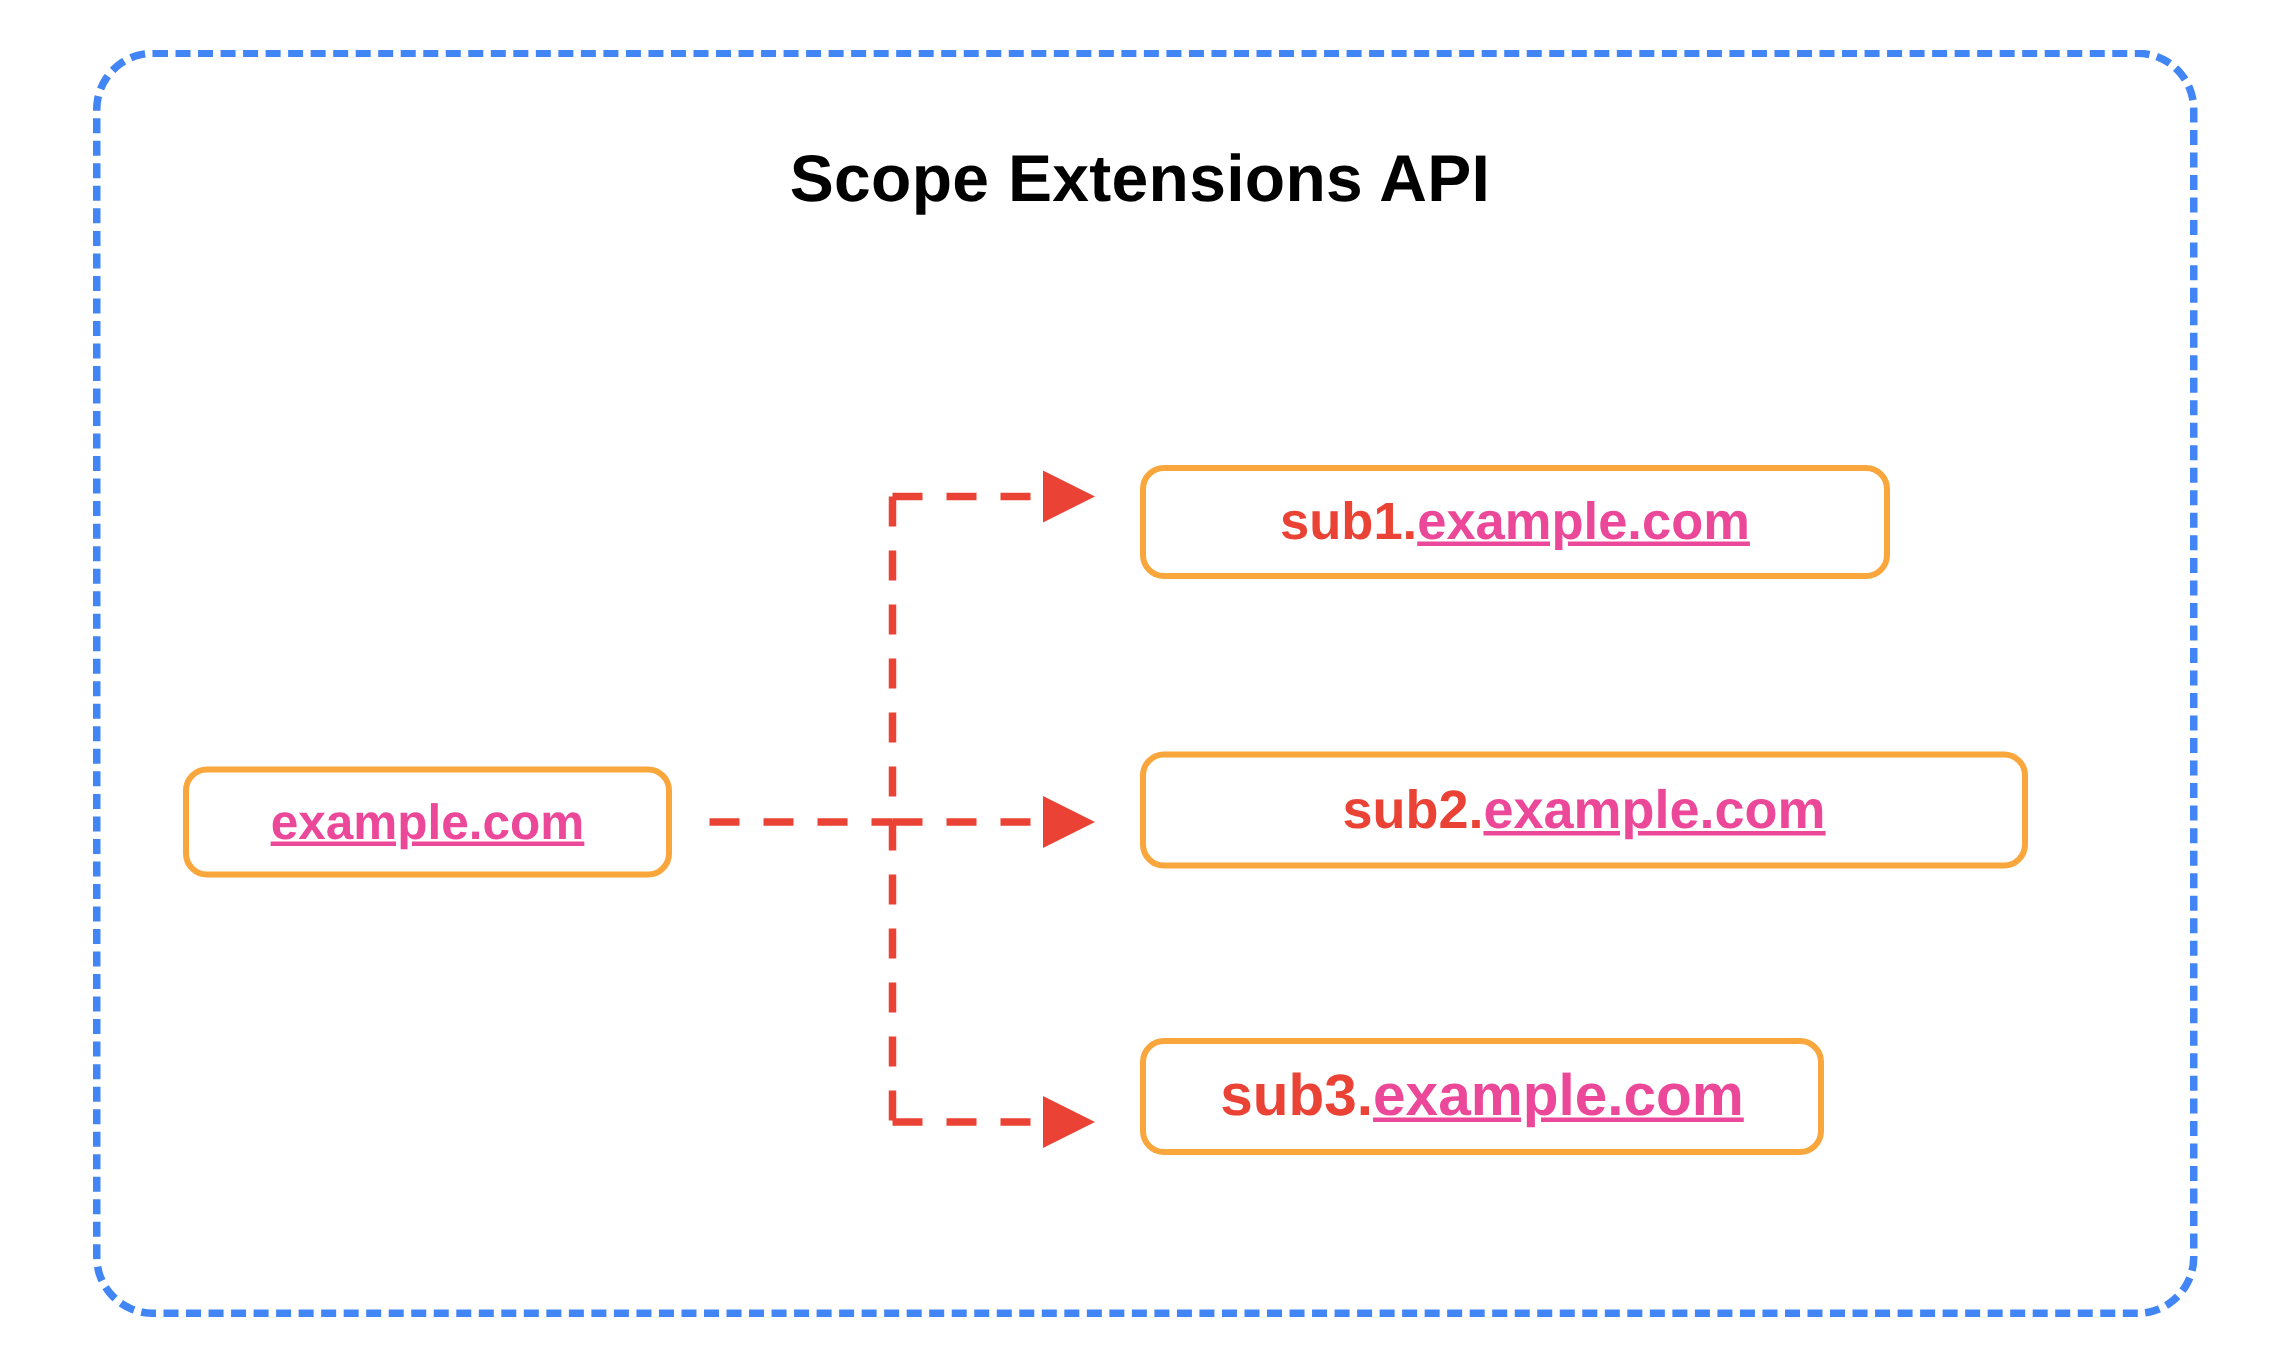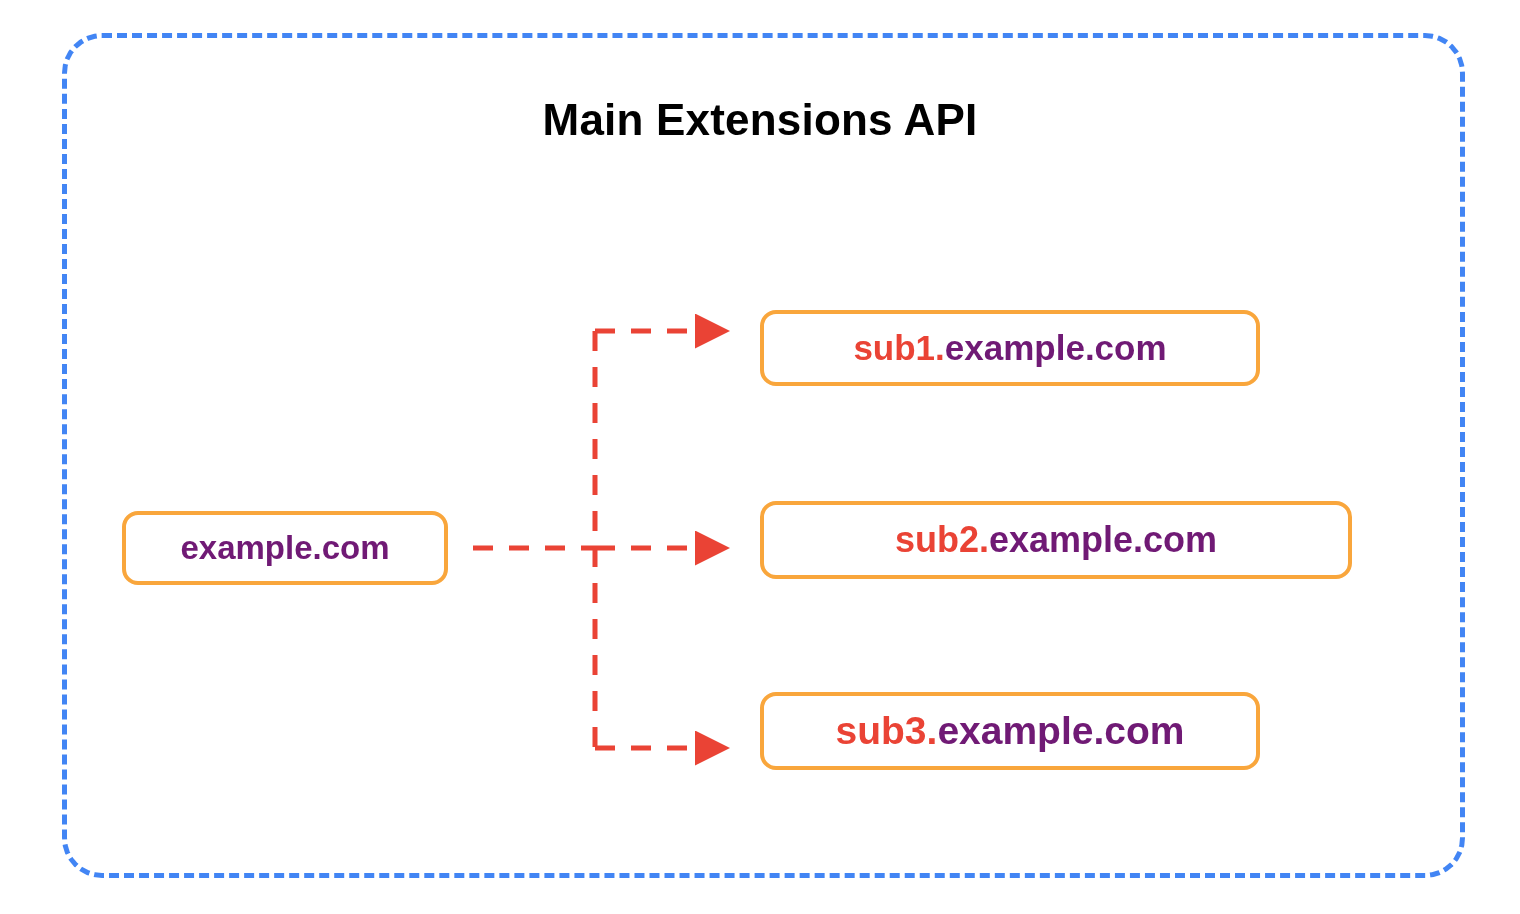--- a/index.html
+++ b/index.html
@@ -77,21 +77,22 @@
     display: flex;
     align-items: center;
     justify-content: center;
     font-weight: 700;
     white-space: nowrap;
   }
   .origin-box .sub {
     color: #EA4335;
   }
   .origin-box .domain {
-    color: #701a75;
+    color: #ec4899;
+    text-decoration: underline;
   }
 
   .box-main {
     left: 122px;
     top: 511px;
     width: 326px;
     height: 74px;
     font-size: 33px;
   }
   .box-sub1 {
@@ -104,21 +105,21 @@
   .box-sub2 {
     left: 760px;
     top: 501px;
     width: 592px;
     height: 78px;
     font-size: 36px;
   }
   .box-sub3 {
     left: 760px;
     top: 692px;
-    width: 500px;
+    width: 456px;
     height: 78px;
     font-size: 39px;
   }
 
   
   .connectors {
     position: absolute;
     left: 0;
     top: 0;
     width: 1520px;
@@ -126,21 +127,21 @@
     pointer-events: none;
   }
 </style>
 </head>
 <body>
 
 <div id="stage">
 
   <div class="outer-frame"></div>
 
-  <div class="diagram-title">Main Extensions API</div>
+  <div class="diagram-title">Scope Extensions API</div>
 
 
 
   <svg class="connectors" viewBox="0 0 1520 914">
     <defs>
       <marker id="arrowRed" markerWidth="7" markerHeight="7" refX="1" refY="3.5" orient="auto" markerUnits="strokeWidth">
         <path d="M0,0 L7,3.5 L0,7 Z" fill="#EA4335"></path>
       </marker>
     </defs>
 

